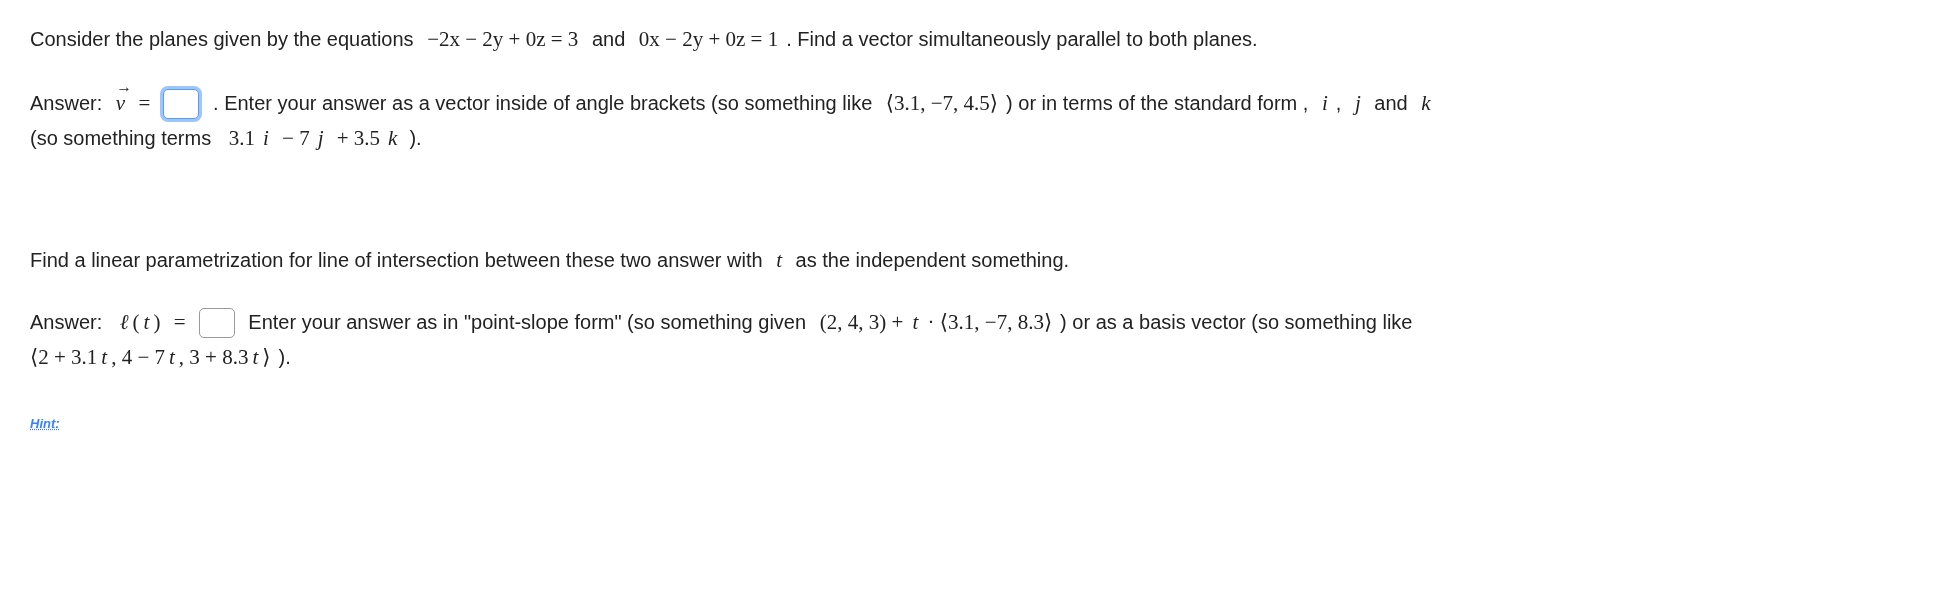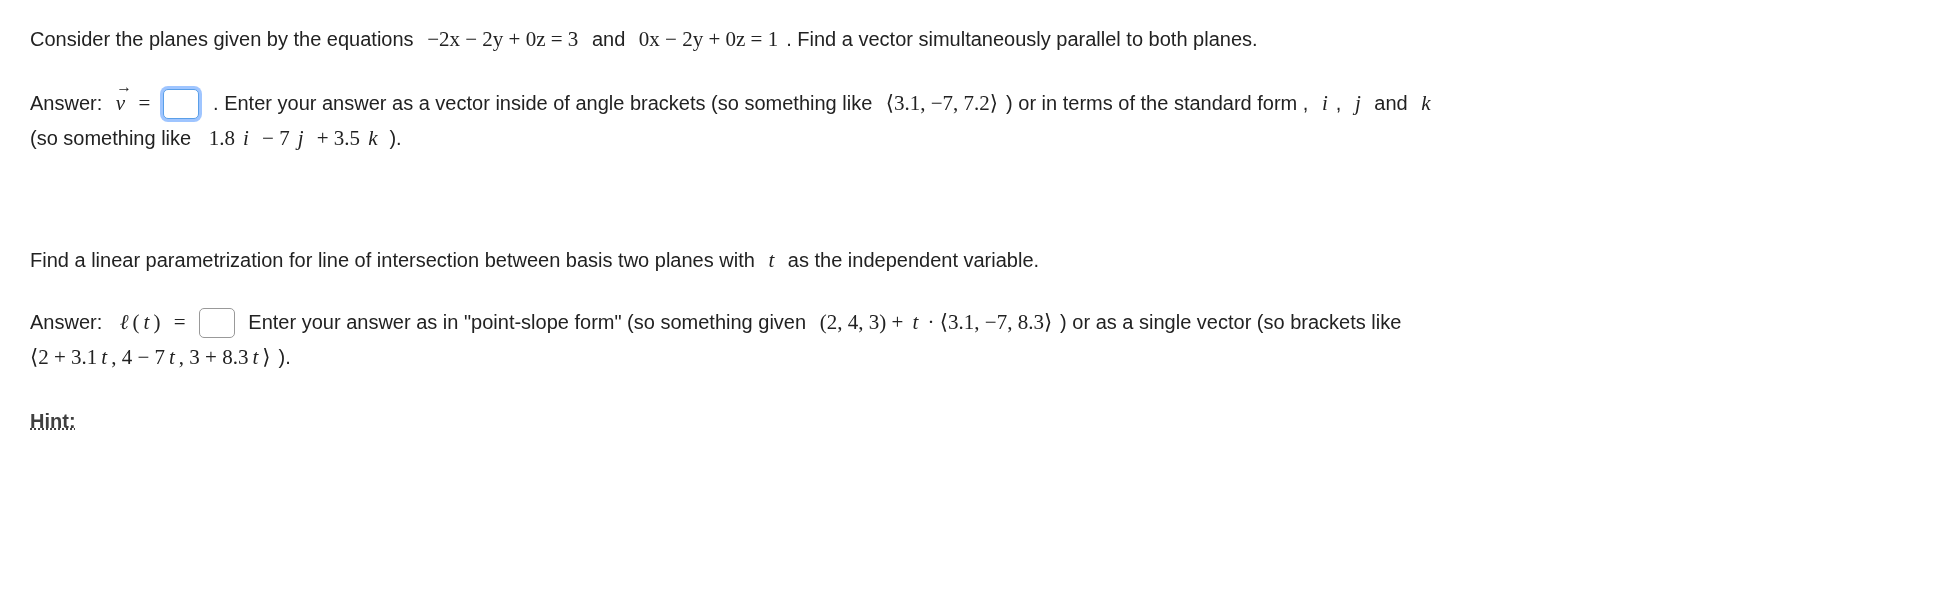--- a/index.html
+++ b/index.html
@@ -43,26 +43,27 @@
     }
     .input-box.highlight {
       box-shadow: 0 0 0 3px rgba(80,150,255,0.55);
       border-color: #5a9fe8;
     }
     .section-gap {
       margin-top: 90px;
       margin-bottom: 28px;
     }
     .hint-link {
-      color: #404040;
+      color: #3b82f6;
       text-decoration: underline;
       text-decoration-style: dotted;
       font-weight: bold;
       cursor: pointer;
-      font-size: 20px;
+      font-size: 13px;
+      font-style: italic;
     }
     .hint-wrap {
       margin-top: 32px;
     }
     .vec-arrow {
       position: relative;
       display: inline-block;
     }
     .vec-arrow::after {
       content: "\2192";
@@ -76,32 +77,32 @@
 </head>
 <body>
 
 <div class="para">
   <span>Consider the planes given by the equations </span><span class="math">−2x − 2y + 0z = 3</span><span> and </span><span class="math">0x − 2y + 0z = 1</span><span>. Find a vector simultaneously parallel to both planes.</span>
 </div>
 
 <div class="answer-line">
   <span>Answer: </span><span class="math-it vec-arrow">v</span><span class="math"> = </span>
   <input type="text" class="input-box highlight" style="">
-  <span>. Enter your answer as a vector inside of angle brackets (so something like </span><span class="math">⟨3.1, −7, 7.2⟩</span><span>) or in terms of the standard form , </span><span class="math-it">i</span><span>, </span><span class="math-it">j</span><span> and </span><span class="math-it">k</span>
+  <span>. Enter your answer as a vector inside of angle brackets (so something like </span><span class="math">⟨3.1, −7, 4.5⟩</span><span>) or in terms of the standard form , </span><span class="math-it">i</span><span>, </span><span class="math-it">j</span><span> and </span><span class="math-it">k</span>
   <br>
-  <span>(so something like </span><span class="math"><span class="math">1.8</span><span class="math-it">i</span><span class="math"> − 7</span><span class="math-it">j</span><span class="math"> + 3.5</span><span class="math-it">k</span></span><span>).</span>
+  <span>(so something terms </span><span class="math"><span class="math">3.1</span><span class="math-it">i</span><span class="math"> − 7</span><span class="math-it">j</span><span class="math"> + 3.5</span><span class="math-it">k</span></span><span>).</span>
 </div>
 
 <div class="section-gap">
-  <span>Find a linear parametrization for line of intersection between basis two planes with </span><span class="math-it">t</span><span> as the independent variable.</span>
+  <span>Find a linear parametrization for line of intersection between these two answer with </span><span class="math-it">t</span><span> as the independent something.</span>
 </div>
 
 <div class="answer-line">
   <span>Answer: </span><span class="math"><span class="math-it">ℓ</span>(<span class="math-it">t</span>)</span><span class="math"> = </span>
   <input type="text" class="input-box" style="">
-  <span> Enter your answer as in "point-slope form" (so something given </span><span class="math">(2, 4, 3) + <span class="math-it">t</span> · ⟨3.1, −7, 8.3⟩</span><span>) or as a single vector (so brackets like</span>
+  <span> Enter your answer as in "point-slope form" (so something given </span><span class="math">(2, 4, 3) + <span class="math-it">t</span> · ⟨3.1, −7, 8.3⟩</span><span>) or as a basis vector (so something like</span>
   <br>
   <span class="math">⟨2 + 3.1<span class="math-it">t</span>, 4 − 7<span class="math-it">t</span>, 3 + 8.3<span class="math-it">t</span>⟩</span><span>).</span>
 </div>
 
 <div class="hint-wrap">
   <span class="hint-link">Hint:</span>
 </div>
 
 </body></html>

